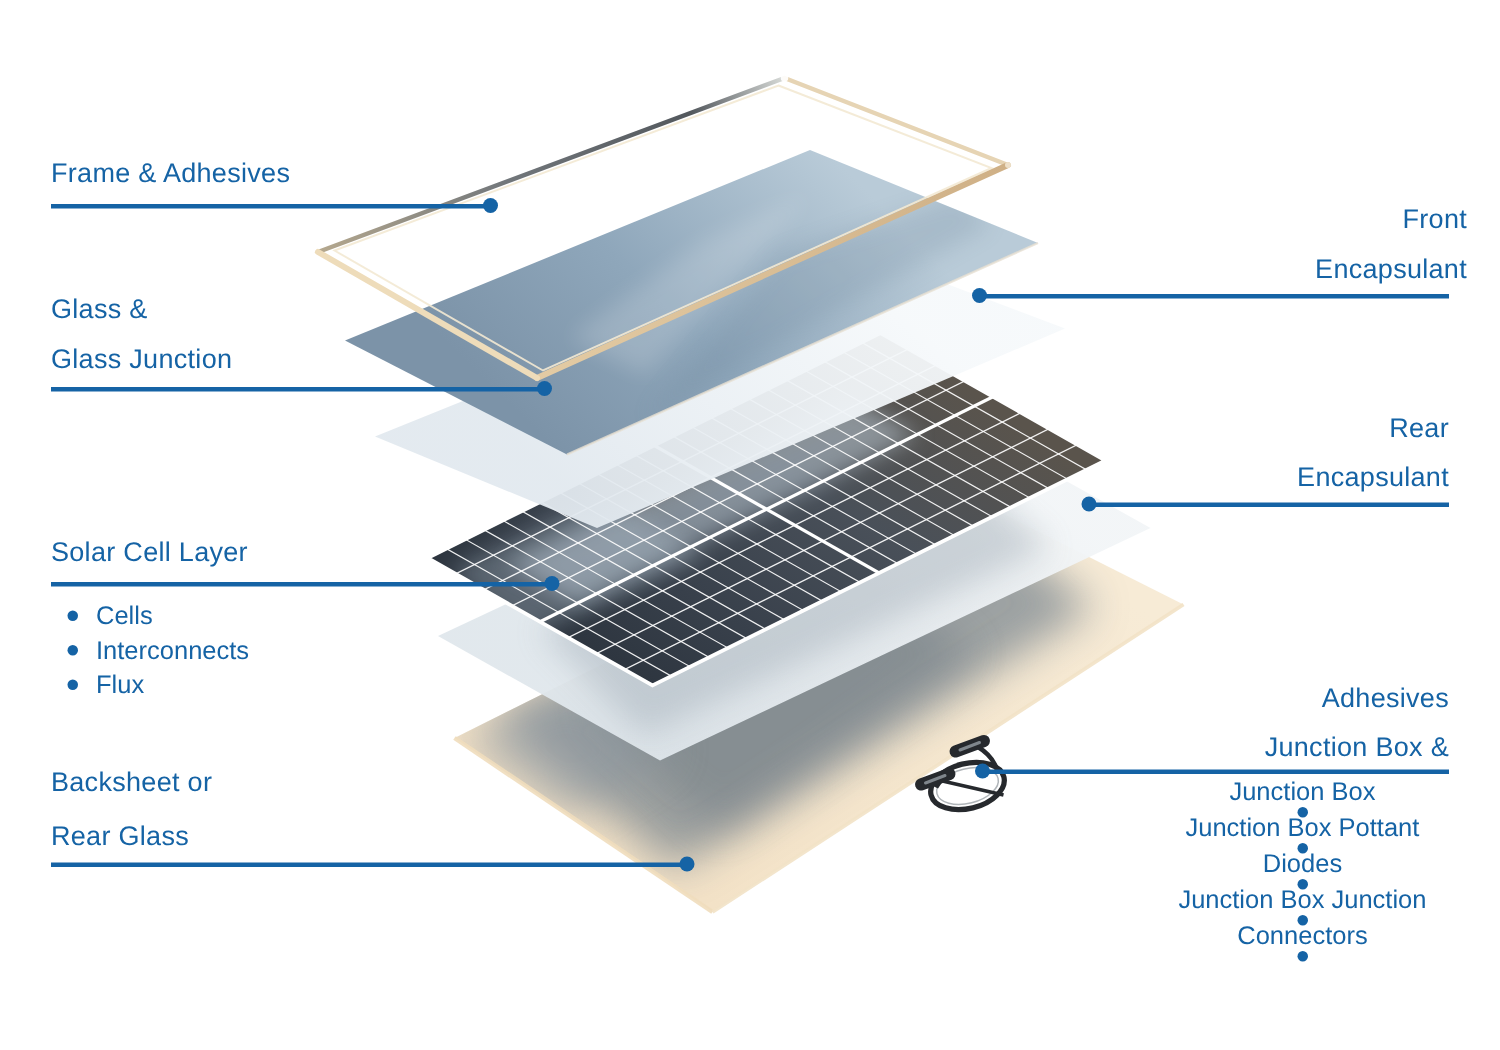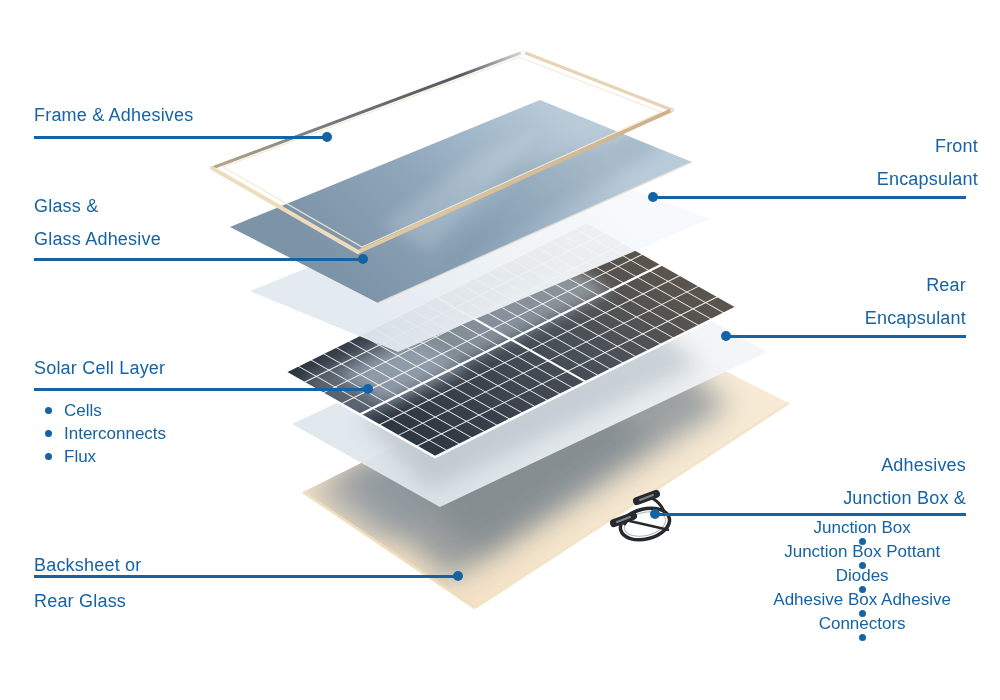--- a/index.html
+++ b/index.html
@@ -9,21 +9,21 @@
   .stage{
     position:relative;width:1000px;height:700px;overflow:hidden;background:#ffffff;
     font-family:"Liberation Sans", sans-serif;
   }
   .art{position:absolute;left:0;top:0;}
   .label{
     position:absolute;color:var(--blue);font-size:18px;font-weight:500;
     letter-spacing:.2px;line-height:33px;white-space:nowrap;
   }
   .label.right{text-align:right;}
-  .label.lh36{line-height:36px;margin-top:44px;}
+  .label.lh36{line-height:36px;}
   .lline{position:absolute;height:2.5px;background:var(--blue);}
   .ldot{position:absolute;width:10px;height:10px;border-radius:50%;background:var(--blue);}
   .bullets{position:absolute;color:var(--blue);font-size:17px;font-weight:500;}
   .b-row{display:flex;align-items:center;height:23px;}
   .b-row.r{justify-content:flex-end;height:24px;flex-direction:column;}
   .b-dot{width:7px;height:7px;border-radius:50%;background:var(--blue);flex:0 0 auto;}
   .b-row .b-dot{margin-right:12px;}
   .b-row.r .b-dot{margin-left:12px;}
 </style>
 </head>
@@ -160,21 +160,21 @@
   </svg>
 
   <div class="label" style="left:34px;top:99px">
     <div>Frame &amp; Adhesives</div>
   </div>
   <div class="lline" style="left:34px;top:136px;width:293px"></div>
   <div class="ldot" style="left:322px;top:132px"></div>
 
   <div class="label" style="left:34px;top:190px">
     <div>Glass &amp;</div>
-    <div>Glass Adhesive</div>
+    <div>Glass Junction</div>
   </div>
   <div class="lline" style="left:34px;top:258px;width:329px"></div>
   <div class="ldot" style="left:358px;top:254px"></div>
 
   <div class="label" style="left:34px;top:352px">
     <div>Solar Cell Layer</div>
   </div>
   <div class="lline" style="left:34px;top:388px;width:334px"></div>
   <div class="ldot" style="left:363px;top:384px"></div>
 
@@ -228,21 +228,21 @@
     </div>
     <div class="b-row r">
       <span>Junction Box Pottant</span>
       <span class="b-dot"></span>
     </div>
     <div class="b-row r">
       <span>Diodes</span>
       <span class="b-dot"></span>
     </div>
     <div class="b-row r">
-      <span>Adhesive Box Adhesive</span>
+      <span>Junction Box Junction</span>
       <span class="b-dot"></span>
     </div>
     <div class="b-row r">
       <span>Connectors</span>
       <span class="b-dot"></span>
     </div>
   </div>
 
 </div>
 

